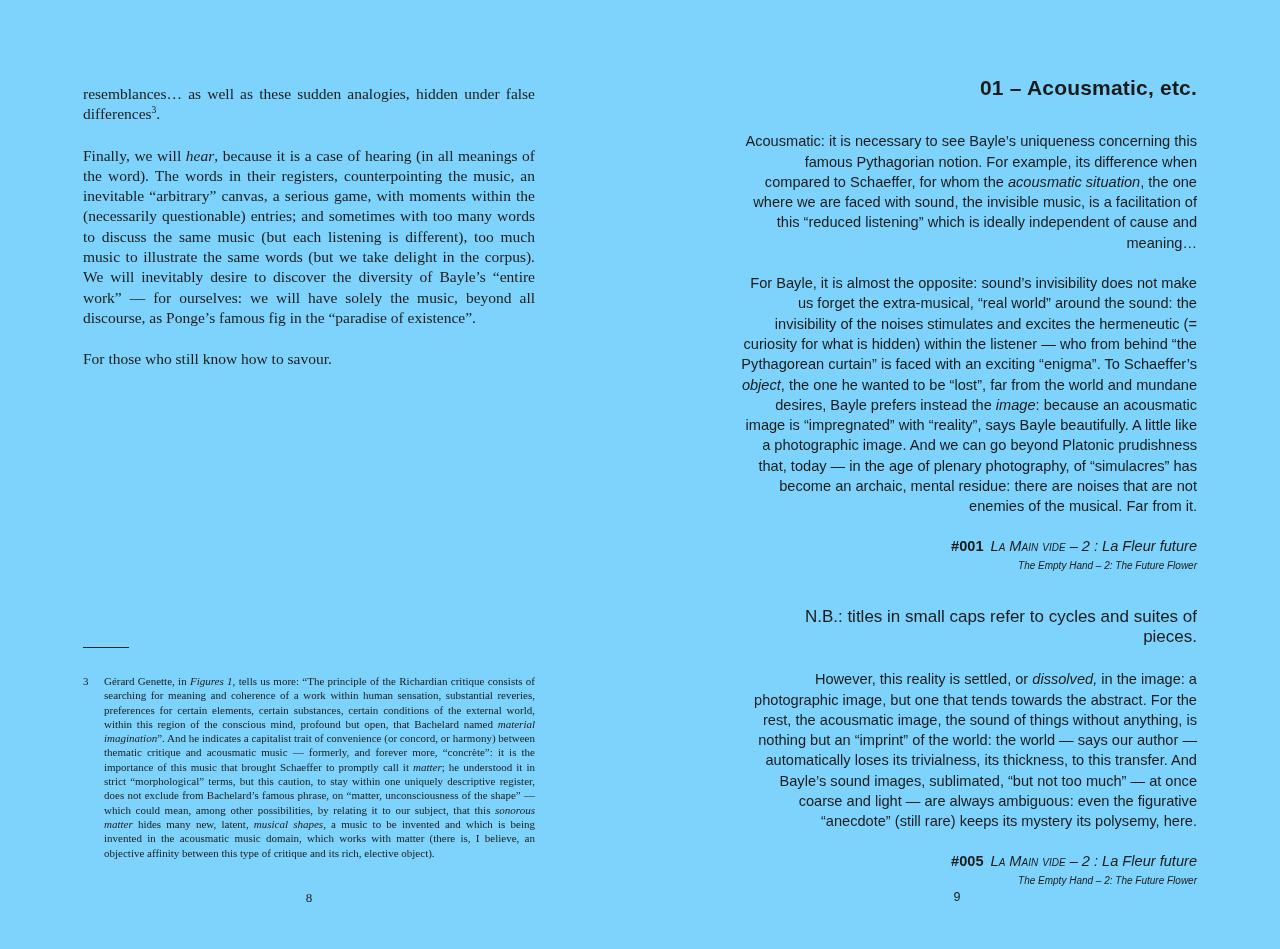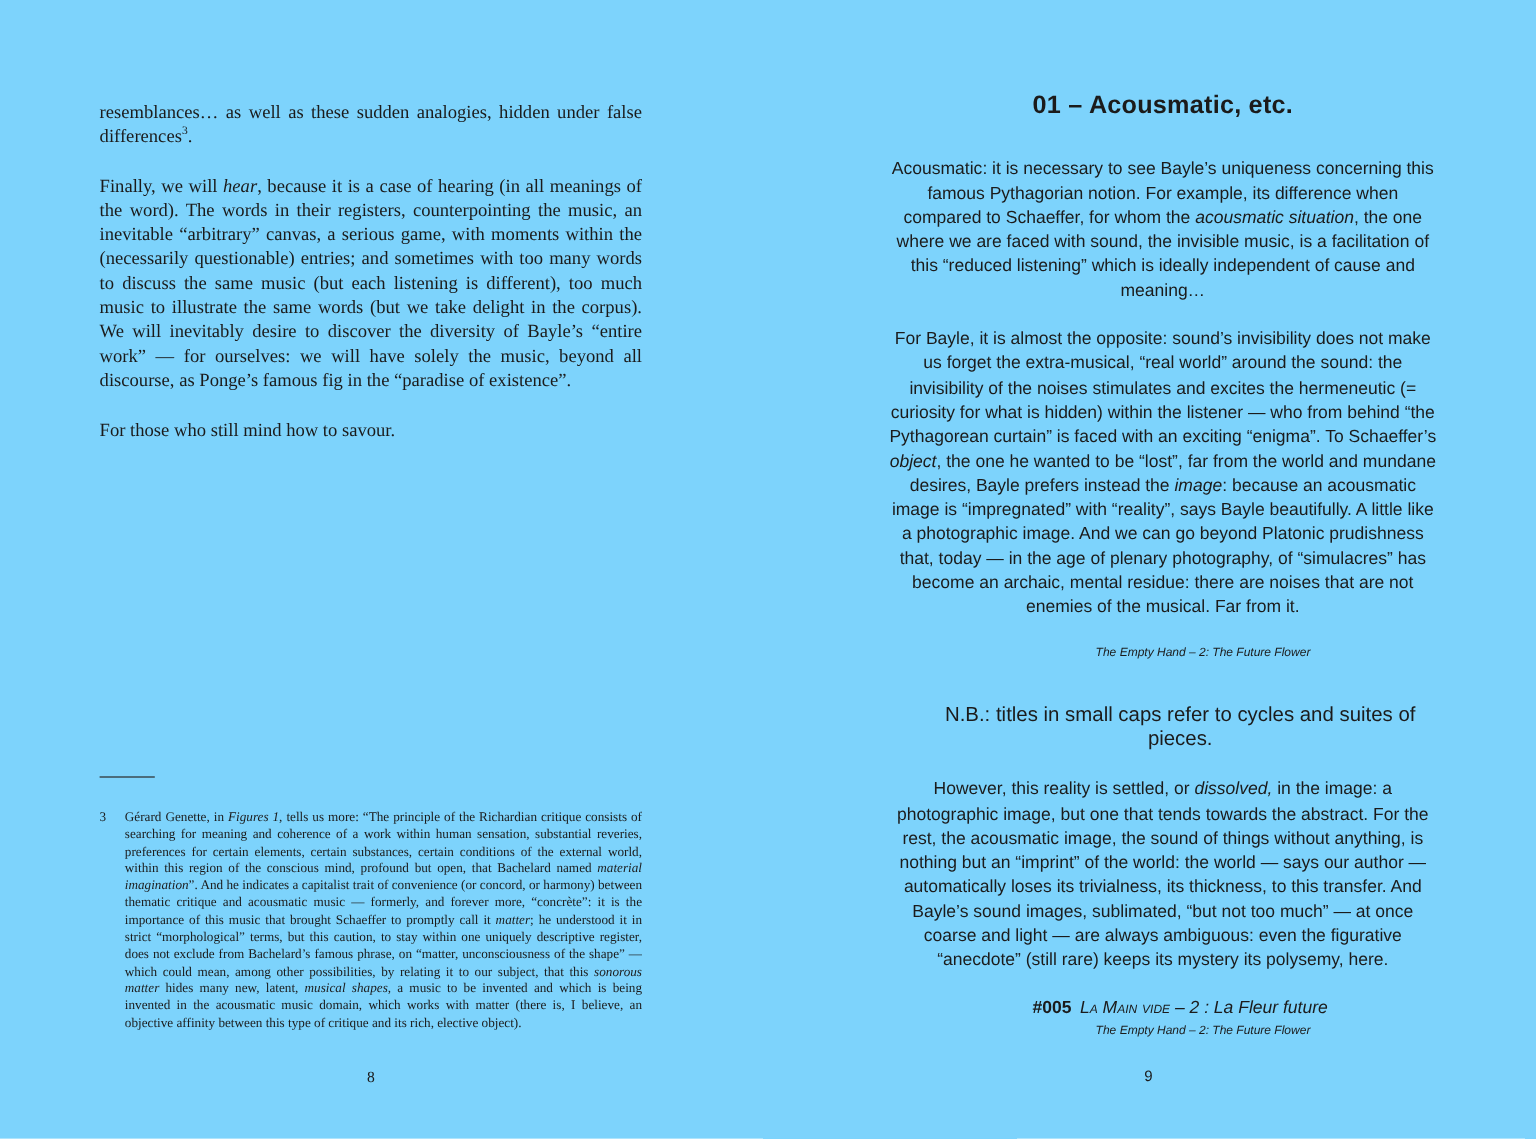--- a/index.html
+++ b/index.html
@@ -76,21 +76,21 @@
 
   
   .right-text {
     position: absolute;
     left: 101px;
     top: 78px;
     width: 456px;
     font-family: "Liberation Sans", sans-serif;
     font-size: 14.6px;
     line-height: 20.3px;
-    text-align: center;
+    text-align: right;
   }
   .chapter-heading {
     font-size: 21px;
     font-weight: bold;
     margin: 0 0 33px 0;
     letter-spacing: 0.2px;
   }
   .right-text p { margin: 0 0 20px 0; }
 
   .entry {
@@ -123,21 +123,21 @@
 </head>
 <body>
 
 <div class="spread">
 
   <div class="page page-left">
 
     <div class="left-text">
       <p><span>resemblances… as well as these sudden analogies, hidden under false differences</span><sup>3</sup><span>.</span></p>
       <p><span>Finally, we will </span><span class="it">hear</span><span>, because it is a case of hearing (in all meanings of the word). The words in their registers, counterpointing the music, an inevitable “arbitrary” canvas, a serious game, with moments within the (necessarily questionable) entries; and sometimes with too many words to discuss the same music (but each listening is different), too much music to illustrate the same words (but we take delight in the corpus). We will inevitably desire to discover the diversity of Bayle’s “entire work” — for ourselves: we will have solely the music, beyond all discourse, as Ponge’s famous fig in the “paradise of existence”.</span></p>
-      <p><span>For those who still mind how to savour.</span></p>
+      <p><span>For those who still know how to savour.</span></p>
     </div>
 
     <div class="footnote-block">
       <div class="footnote-rule"></div>
       <div class="footnote">
         <span class="fn-num">3</span>
         <span class="fn-text"><span>Gérard Genette, in </span><span class="it">Figures 1</span><span>, tells us more: “The principle of the Richardian critique consists of searching for meaning and coherence of a work within human sensation, substantial reveries, preferences for certain elements, certain substances, certain conditions of the external world, within this region of the conscious mind, profound but open, that Bachelard named </span><span class="it">material imagination</span><span>”. And he indicates a capitalist trait of convenience (or concord, or harmony) between thematic critique and acousmatic music — formerly, and forever more, “concrète”: it is the importance of this music that brought Schaeffer to promptly call it </span><span class="it">matter</span><span>; he understood it in strict “morphological” terms, but this caution, to stay within one uniquely descriptive register, does not exclude from Bachelard’s famous phrase, on “matter, unconsciousness of the shape” — which could mean, among other possibilities, by relating it to our subject, that this </span><span class="it">sonorous matter</span><span> hides many new, latent, </span><span class="it">musical shapes</span><span>, a music to be invented and which is being invented in the acousmatic music domain, which works with matter (there is, I believe, an objective affinity between this type of critique and its rich, elective object).</span></span>
       </div>
     </div>
 
@@ -148,20 +148,23 @@
 
     <div class="right-text">
 
       <h1 class="chapter-heading">01 – Acousmatic, etc.</h1>
 
       <p><span>Acousmatic: it is necessary to see Bayle’s uniqueness concerning this famous Pythagorian notion. For example, its difference when compared to Schaeffer, for whom the </span><span class="it">acousmatic situation</span><span>, the one where we are faced with sound, the invisible music, is a facilitation of this “reduced listening” which is ideally independent of cause and meaning…</span></p>
 
       <p><span>For Bayle, it is almost the opposite: sound’s invisibility does not make us forget the extra-musical, “real world” around the sound: the invisibility of the noises stimulates and excites the hermeneutic (= curiosity for what is hidden) within the listener — who from behind “the Pythagorean curtain” is faced with an exciting “enigma”. To Schaeffer’s </span><span class="it">object</span><span>, the one he wanted to be “lost”, far from the world and mundane desires, Bayle prefers instead the </span><span class="it">image</span><span>: because an acousmatic image is “impregnated” with “reality”, says Bayle beautifully. A little like a photographic image. And we can go beyond Platonic prudishness that, today — in the age of plenary photography, of “simulacres” has become an archaic, mental residue: there are noises that are not enemies of the musical. Far from it.</span></p>
 
       <div class="entry">
+        <div class="entry-title">
+          <span class="entry-num">#001</span><span><span class="it sc">La Main vide</span><span class="it"> – 2 : La Fleur future</span></span>
+        </div>
         <div class="entry-sub">The Empty Hand – 2: The Future Flower</div>
       </div>
 
       <p class="nb">N.B.: titles in small caps refer to cycles and suites of pieces.</p>
 
       <p><span>However, this reality is settled, or </span><span class="it">dissolved,</span><span> in the image: a photographic image, but one that tends towards the abstract. For the rest, the acousmatic image, the sound of things without anything, is nothing but an “imprint” of the world: the world — says our author — automatically loses its trivialness, its thickness, to this transfer. And Bayle’s sound images, sublimated, “but not too much” — at once coarse and light — are always ambiguous: even the figurative “anecdote” (still rare) keeps its mystery its polysemy, here.</span></p>
 
       <div class="entry">
         <div class="entry-title">
           <span class="entry-num">#005</span><span><span class="it sc">La Main vide</span><span class="it"> – 2 : La Fleur future</span></span>

